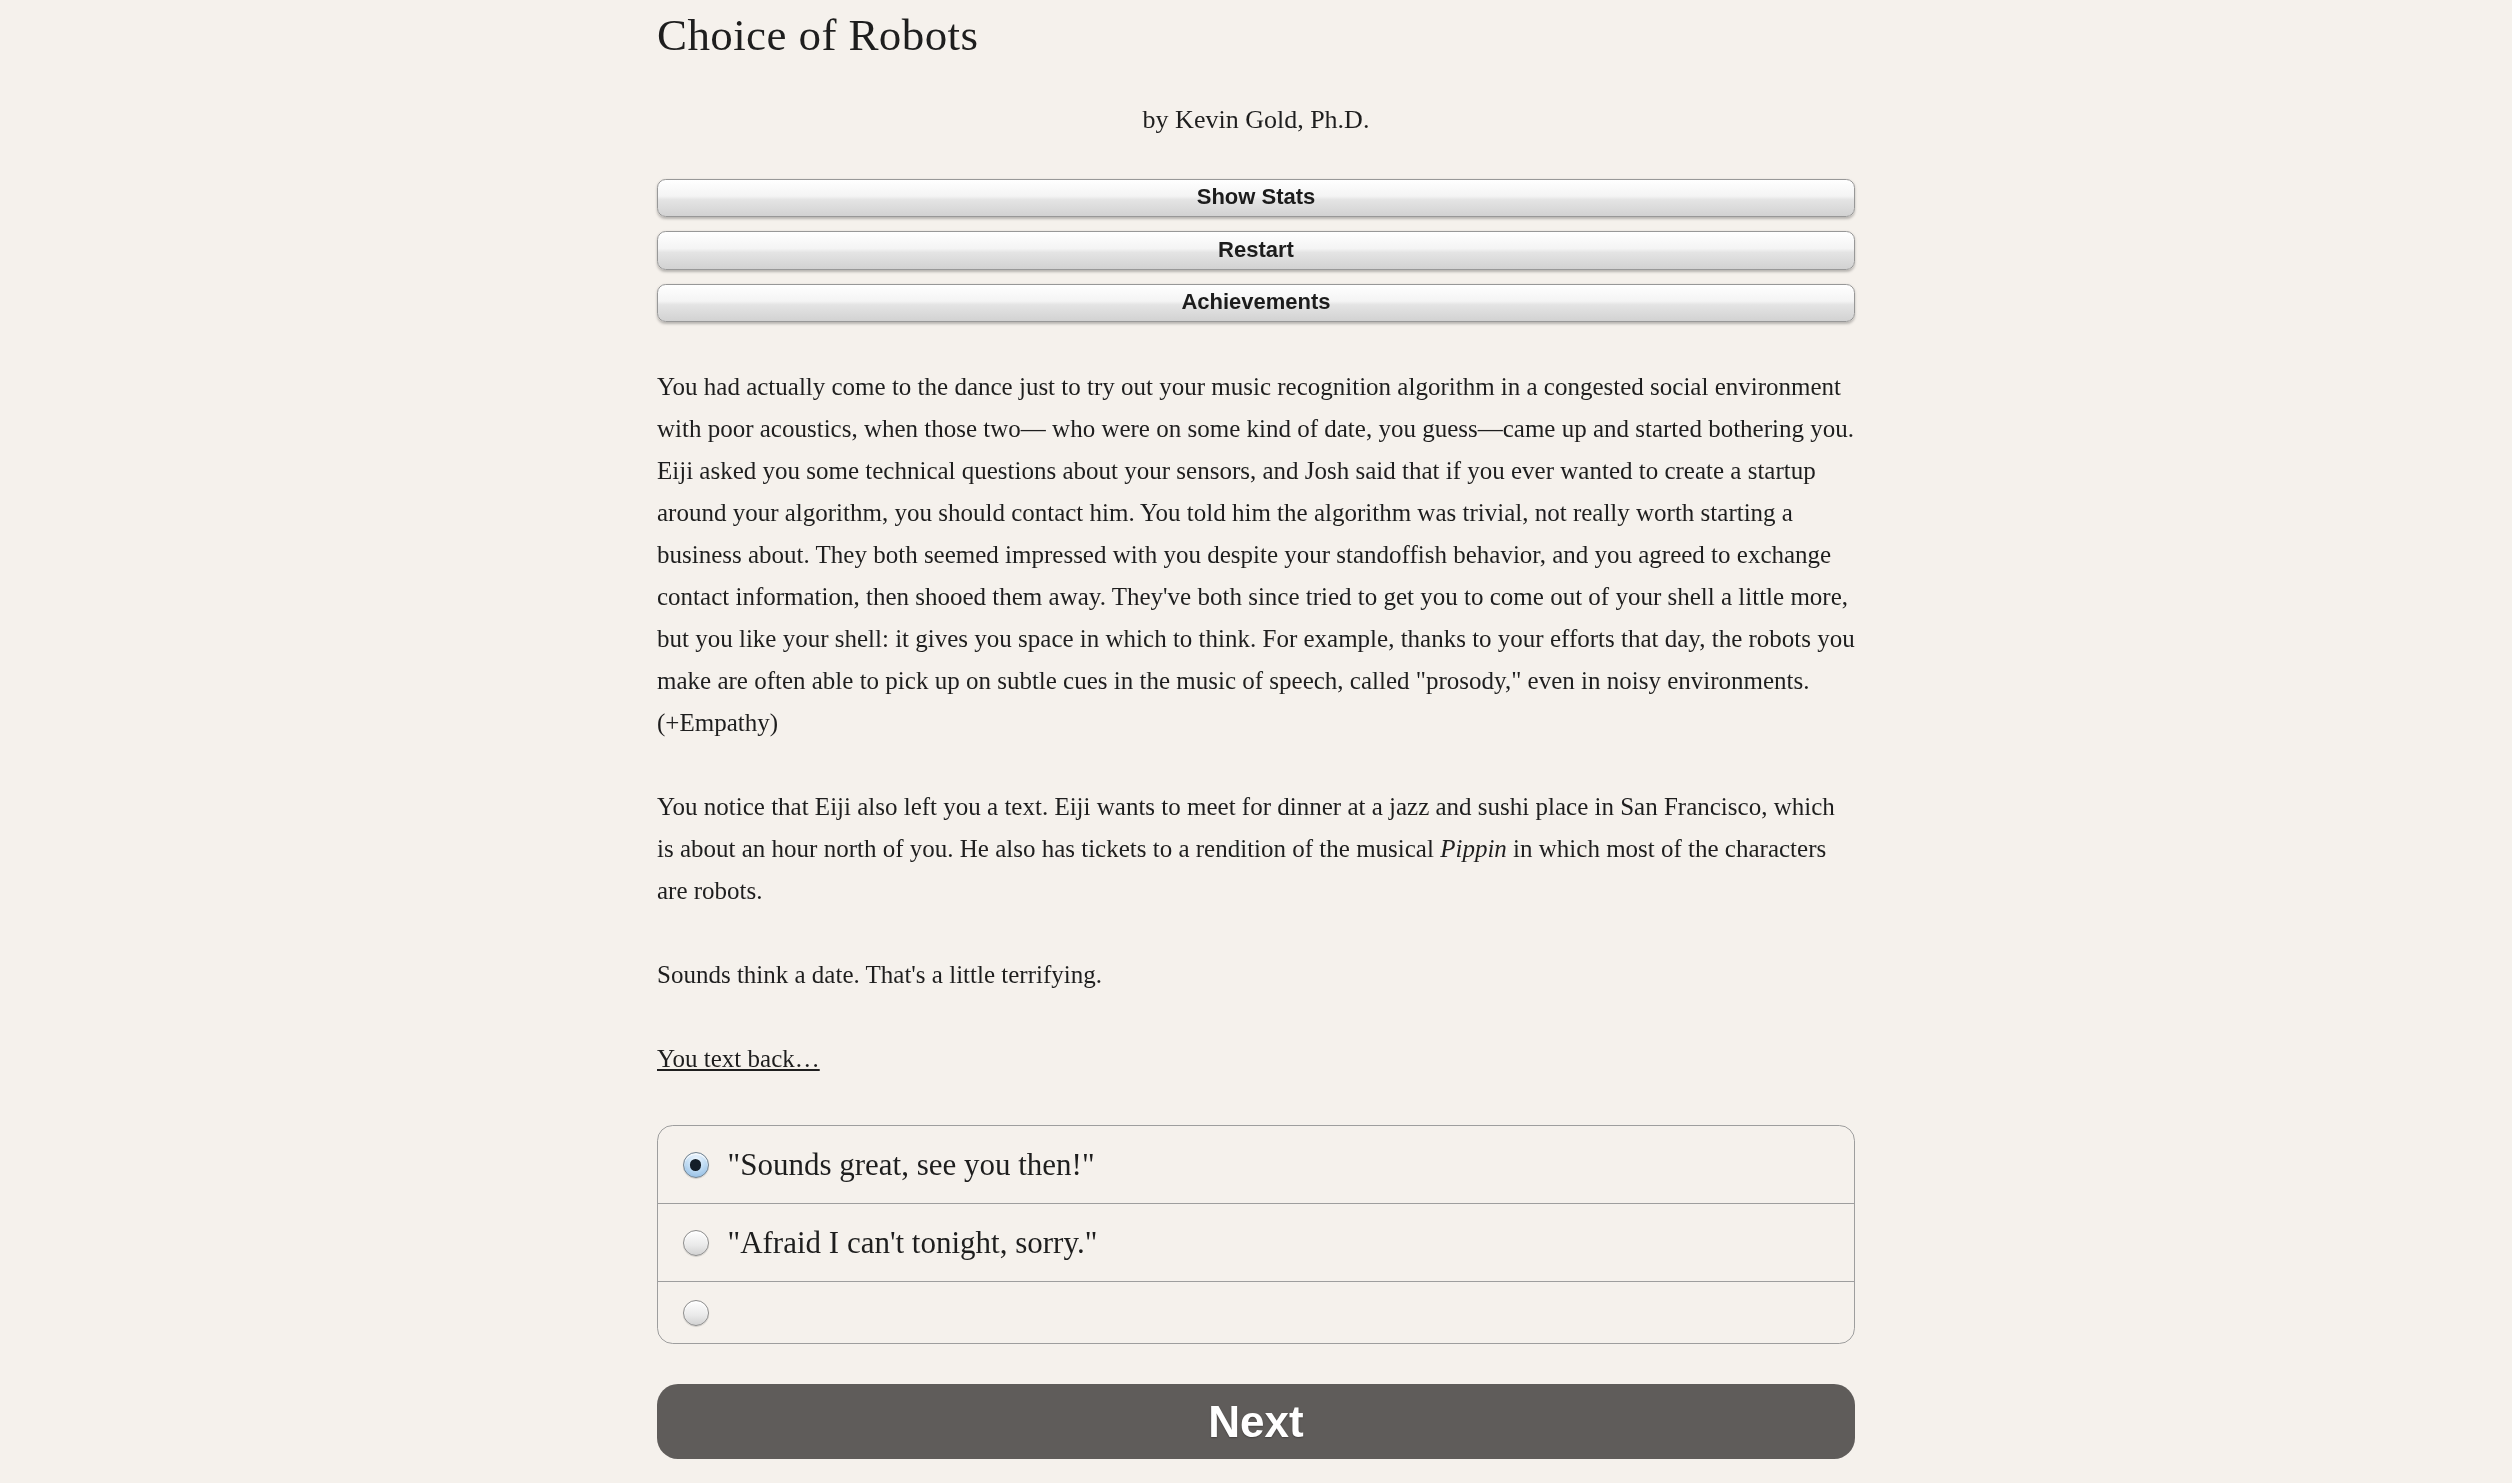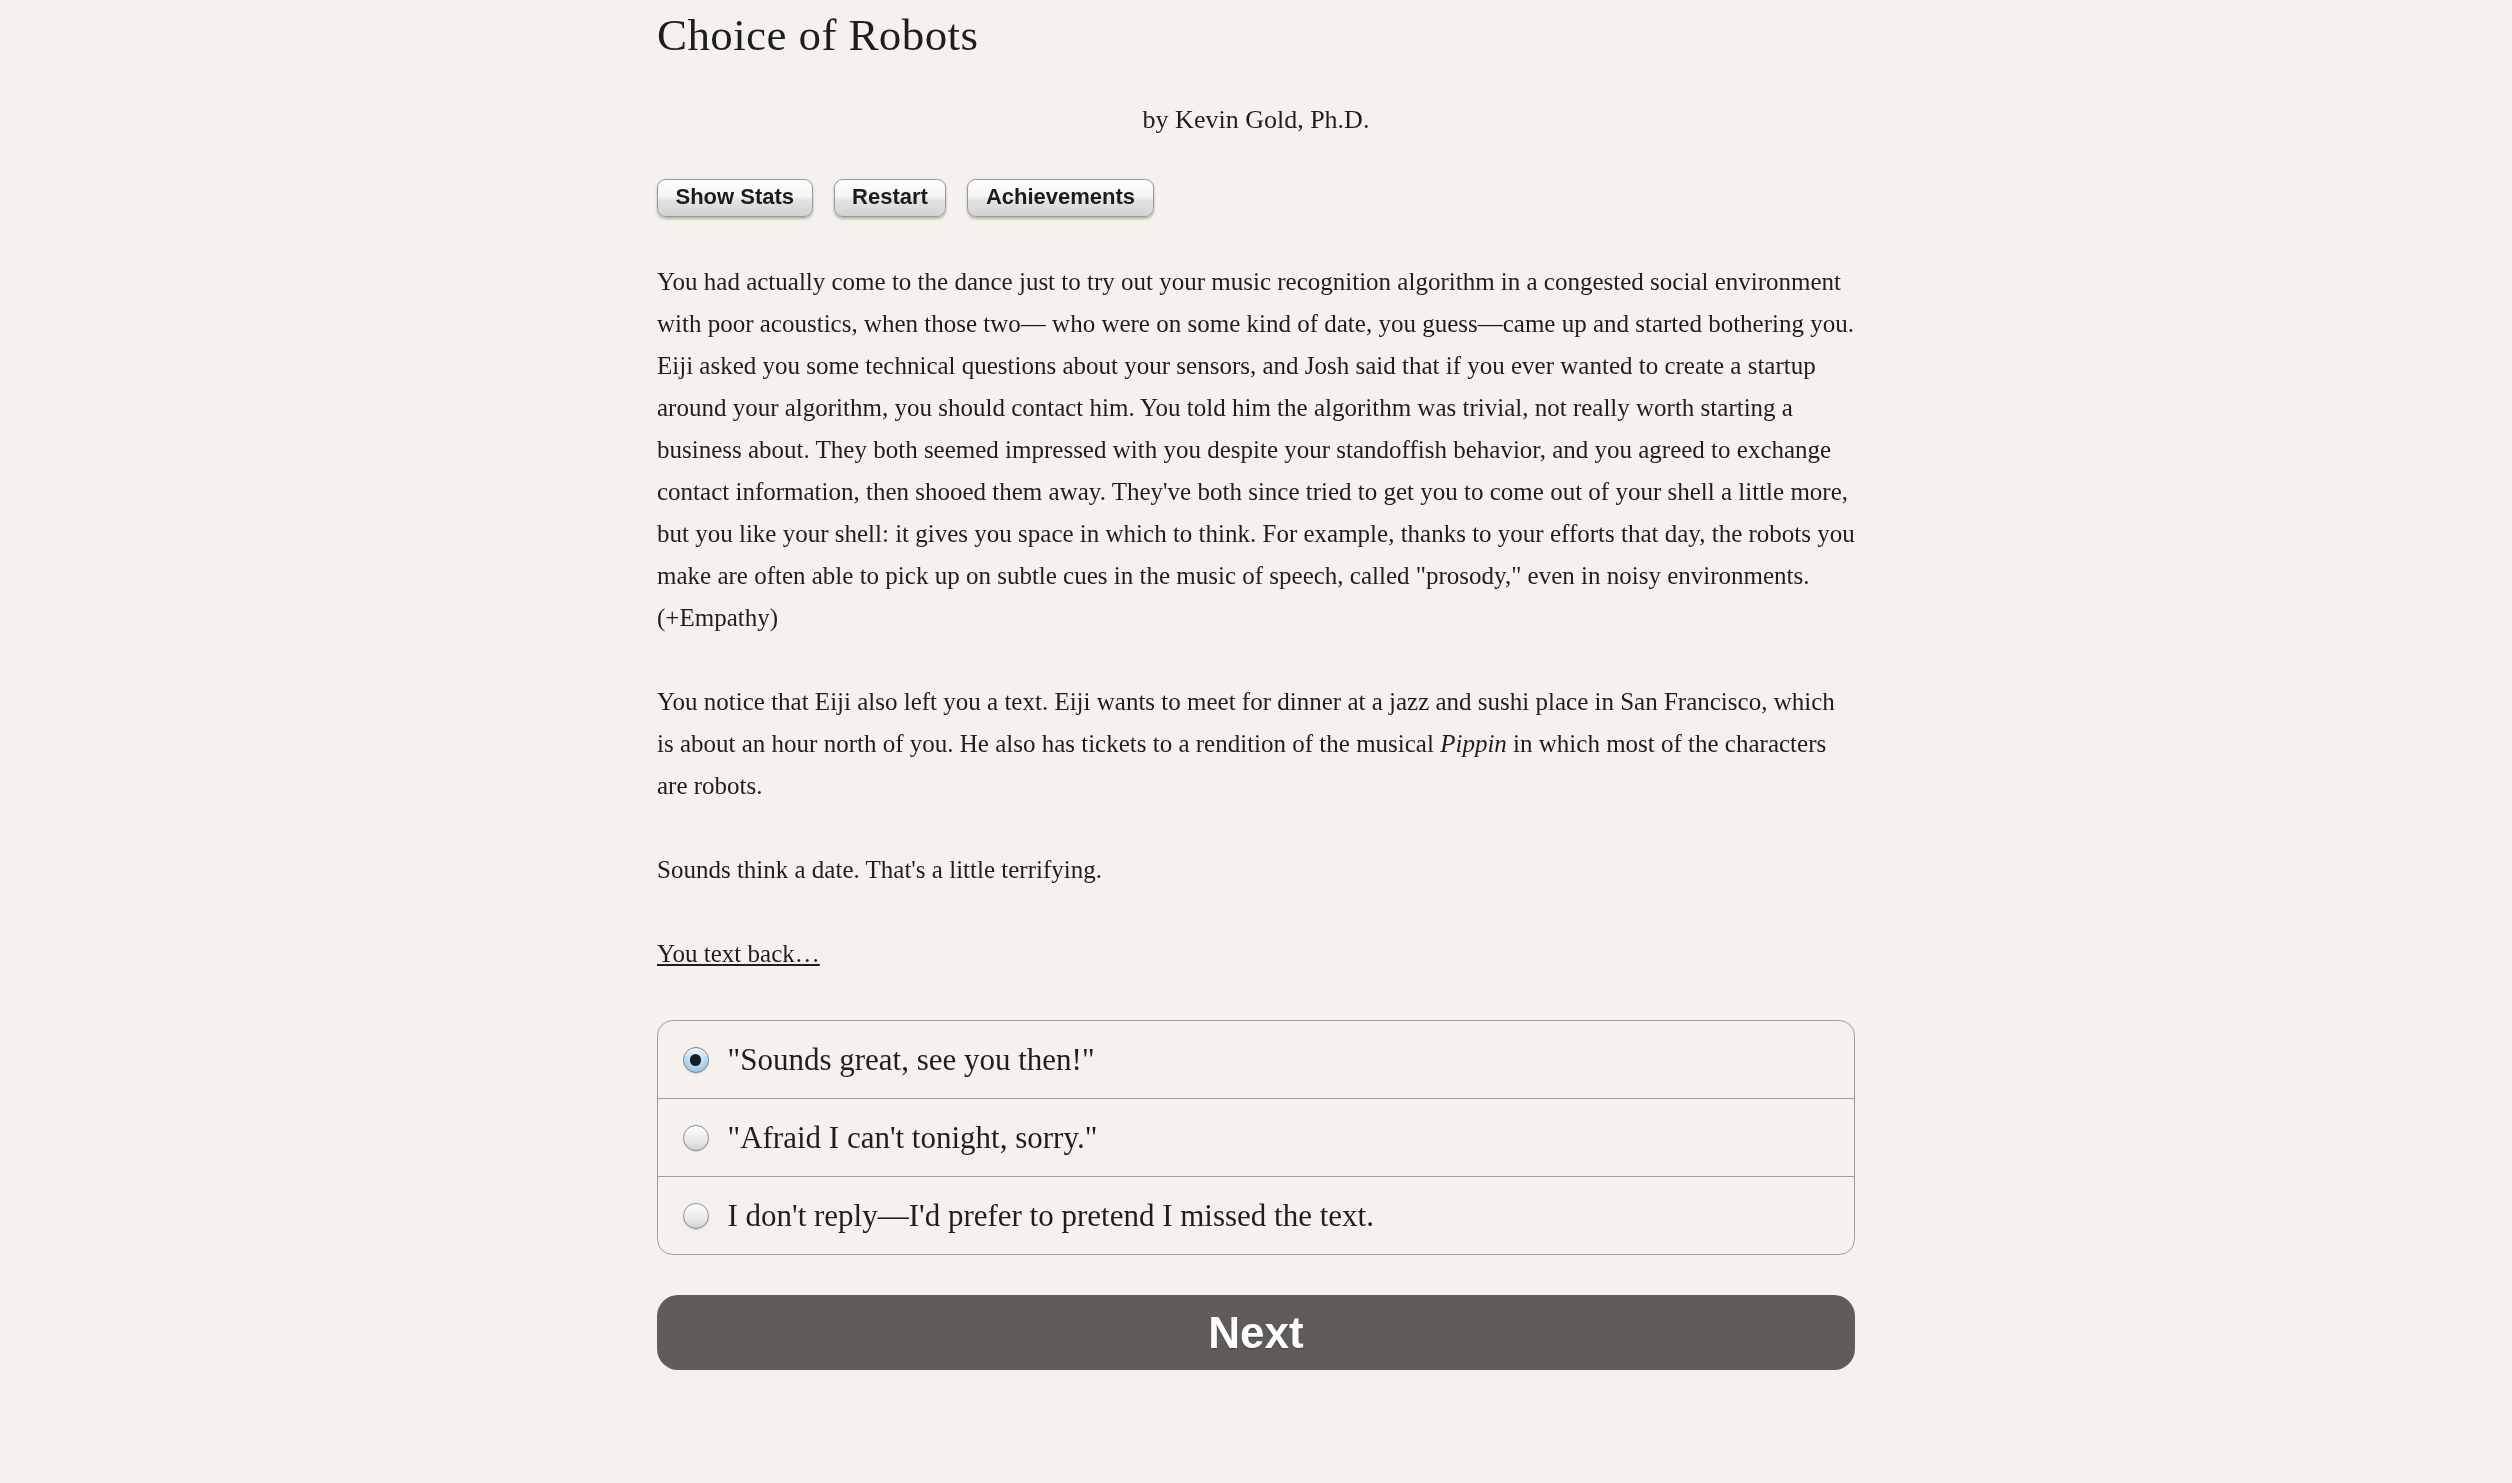--- a/index.html
+++ b/index.html
@@ -24,22 +24,23 @@
     margin-bottom: 37px;
   }
   p.byline {
     font-size: 26px;
     line-height: 42px;
     margin-bottom: 38px;
     text-align: center;
   }
   .toolbar {
     display: flex;
-    gap: 21px;
+    gap: 14px;
     margin-bottom: 44px;
+    flex-direction: column;
   }
   .tb-btn {
     font-family: "Liberation Sans", sans-serif;
     font-size: 22px;
     font-weight: bold;
     color: #1c1c1c;
     padding: 4.4px 17.5px 6.1px 17.5px;
     border: 1.7px solid #989898;
     border-radius: 8.7px;
     background: linear-gradient(to bottom, #ffffff 0%, #f4f4f4 45%, #e4e4e4 55%, #d2d2d2 100%);
@@ -137,20 +138,19 @@
     <label class="choice-row">
       <span class="radio checked"></span>
       <span class="choice-label">"Sounds great, see you then!"</span>
     </label>
     <label class="choice-row">
       <span class="radio"></span>
       <span class="choice-label">"Afraid I can't tonight, sorry."</span>
     </label>
     <label class="choice-row">
       <span class="radio"></span>
-      <span class="choice-label">I don't reply—I'd prefer to pretend I missed the text.</span>
     </label>
   </div>
 
   <button class="next-btn">Next</button>
 
 </div>
 
 
 </body></html>

